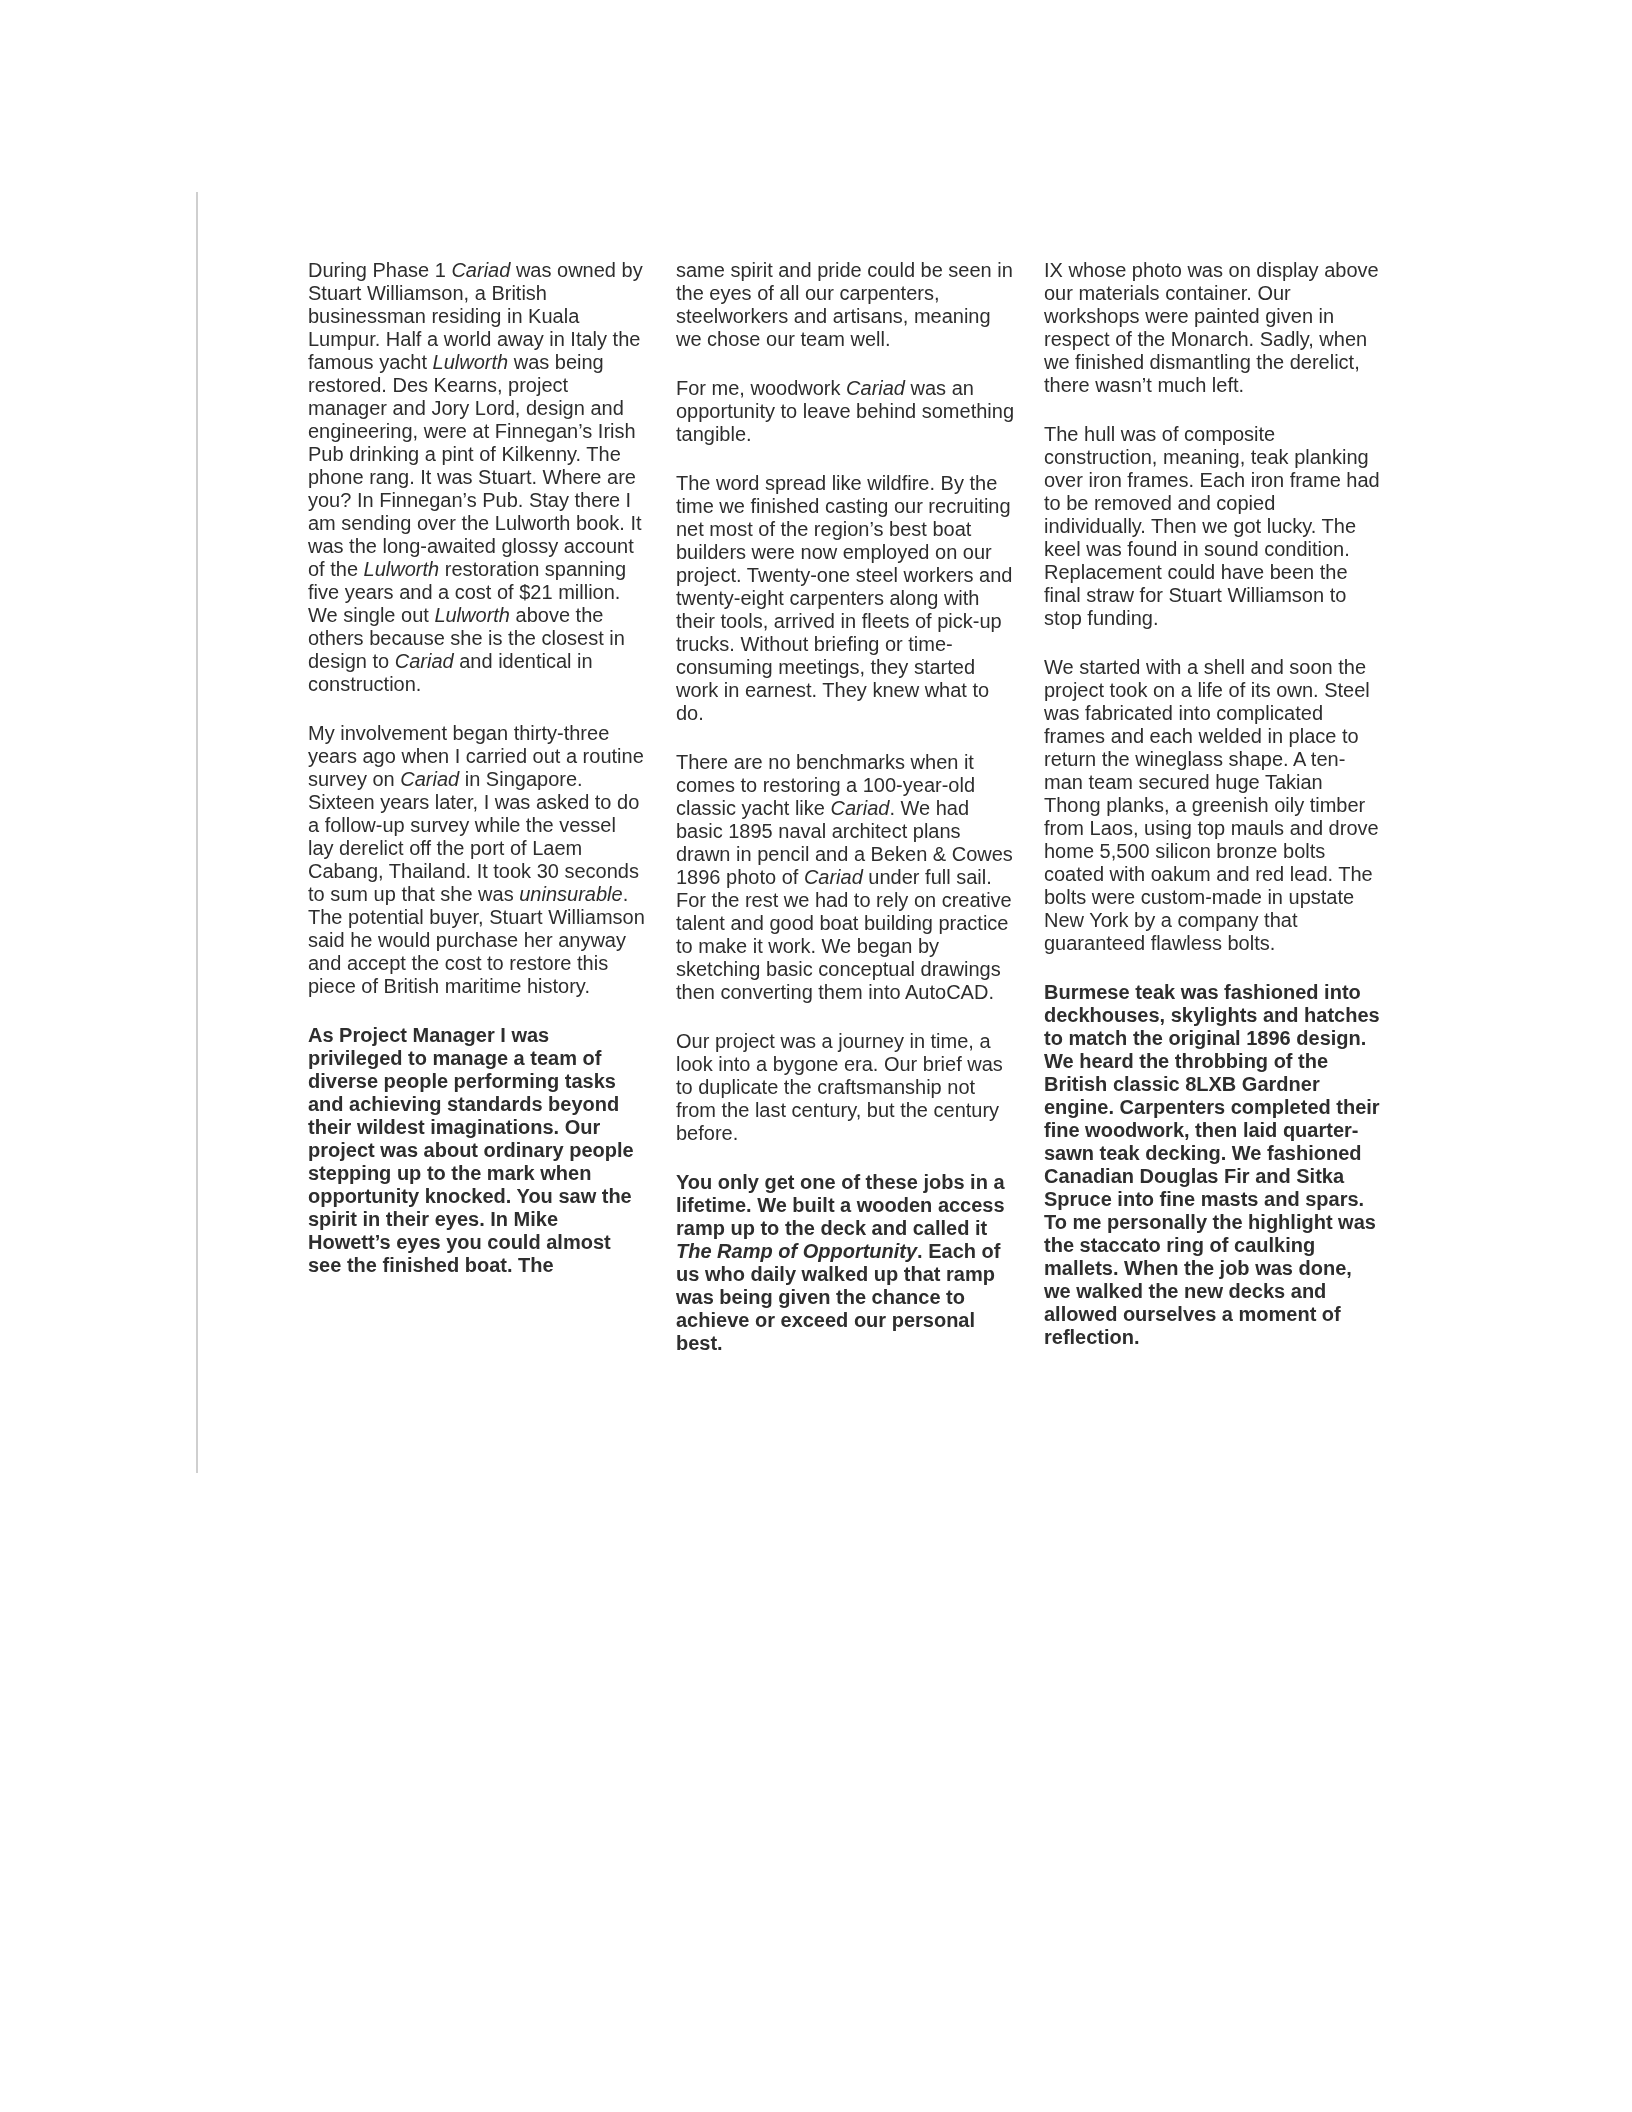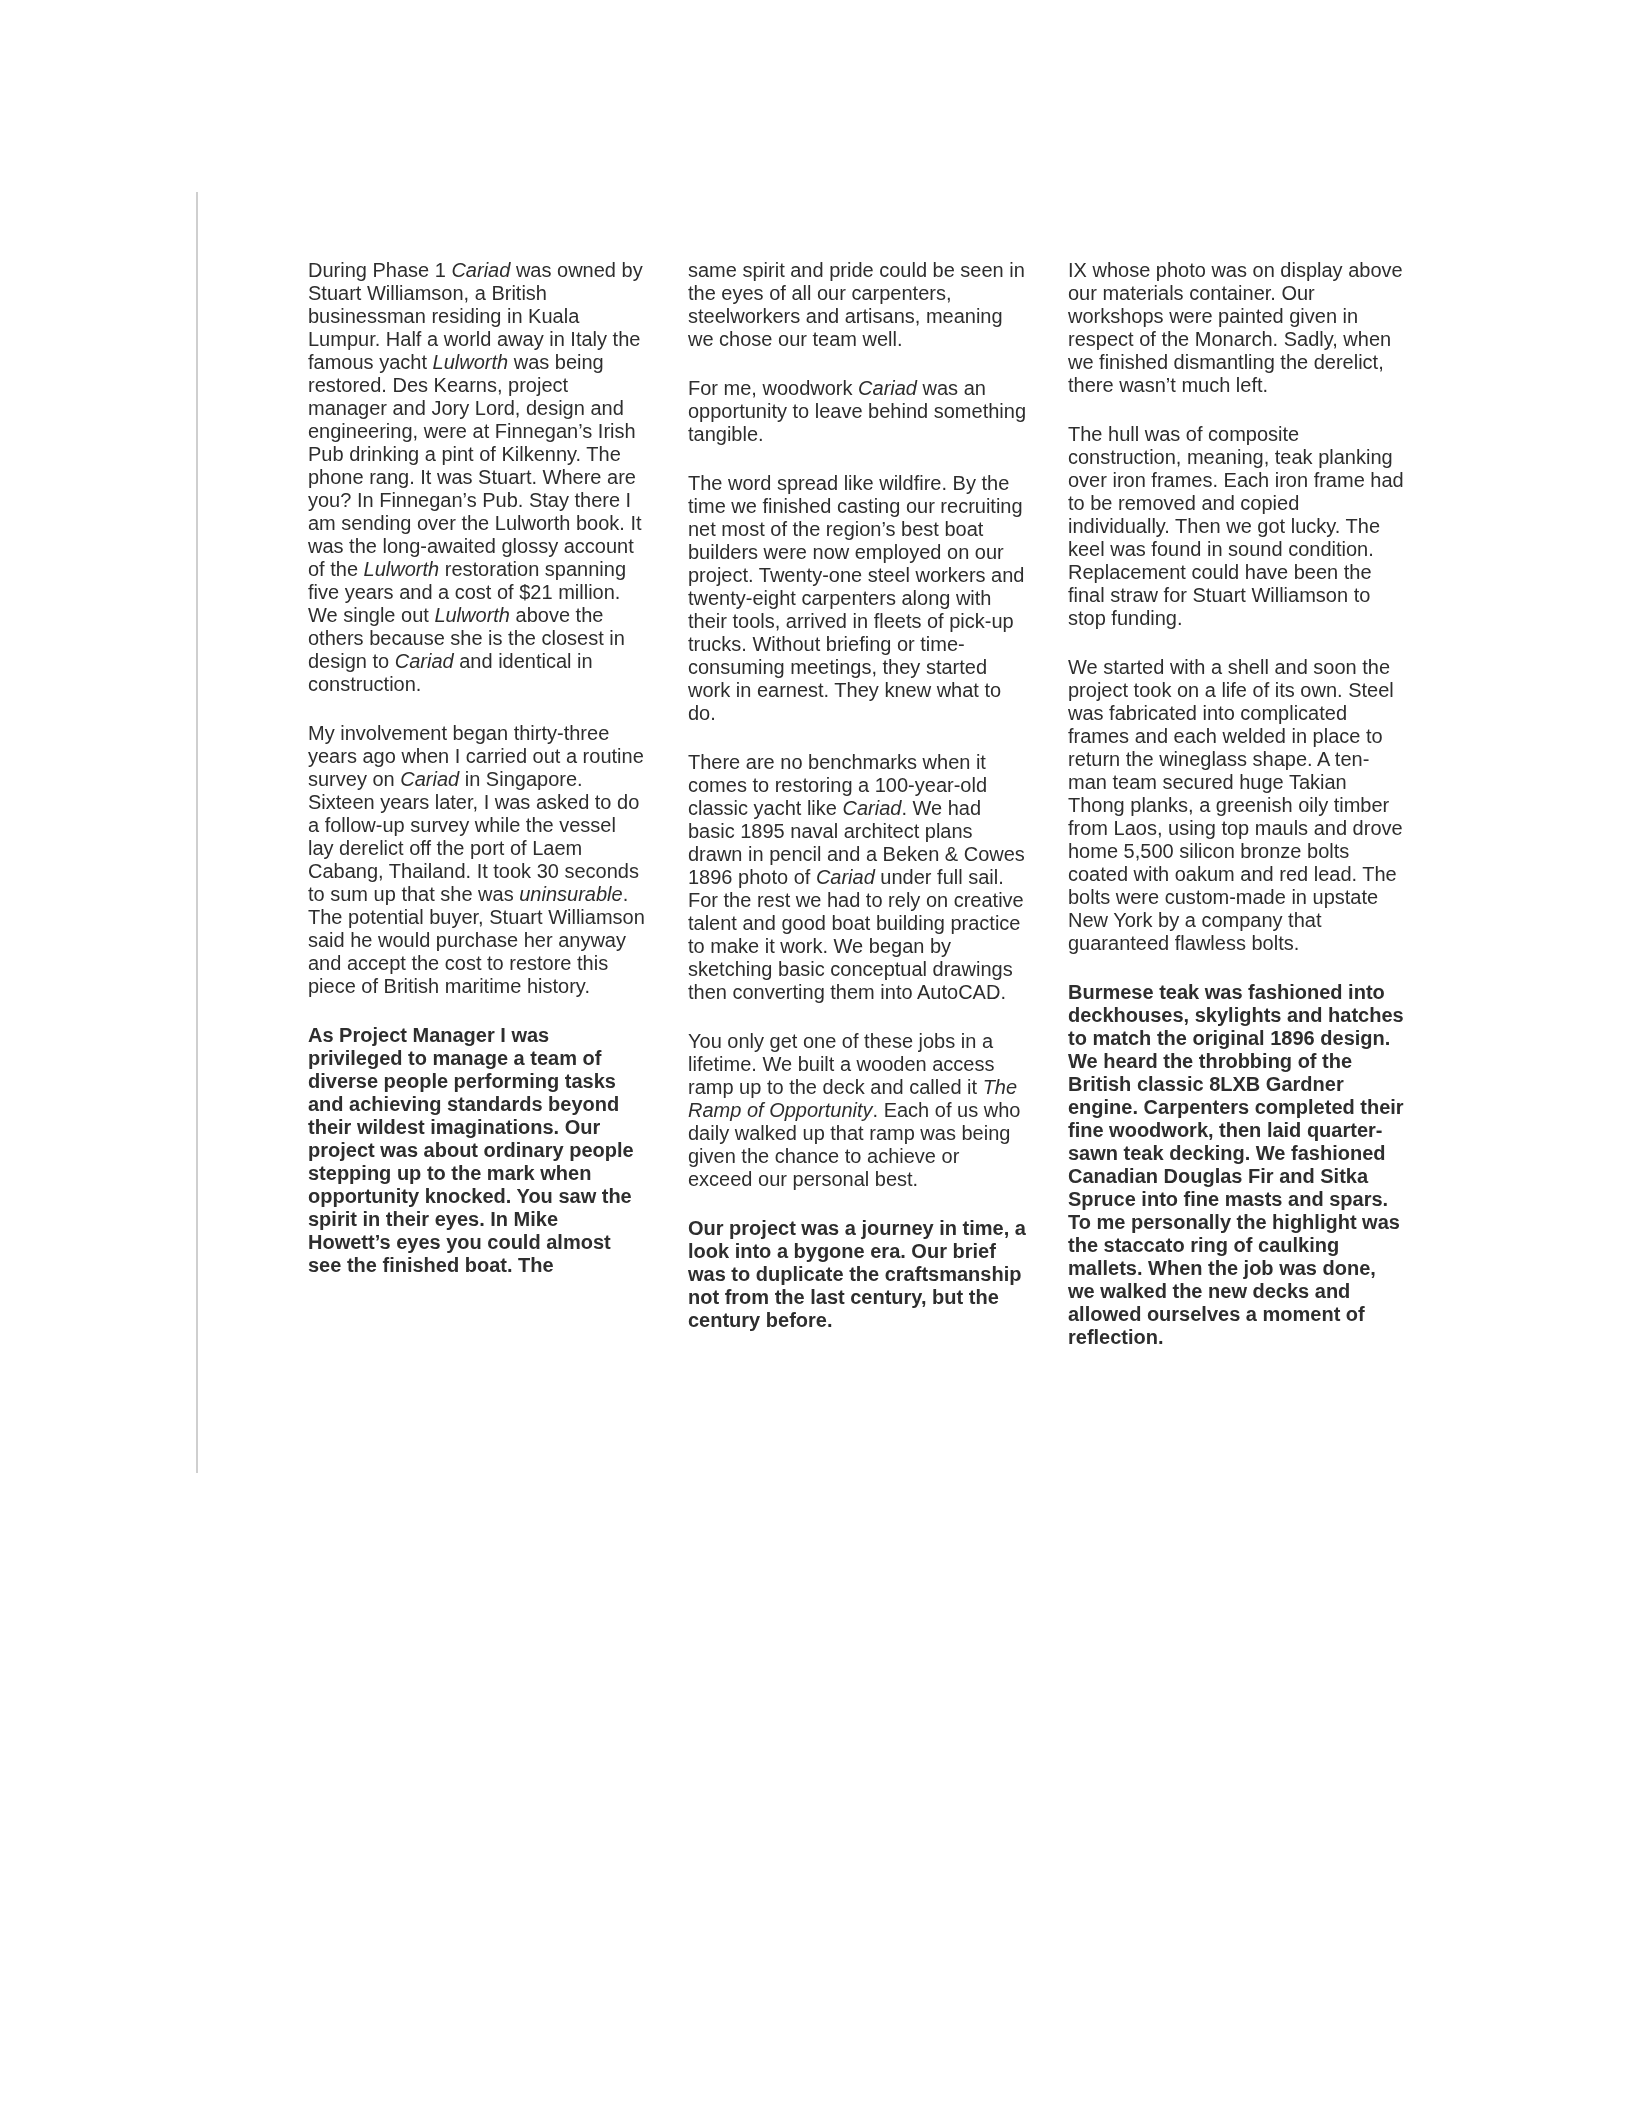--- a/index.html
+++ b/index.html
@@ -20,21 +20,21 @@
     top: 192px;
     width: 2px;
     height: 1281px;
     background: #cfcfcf;
   }
   .columns {
     position: absolute;
     left: 308px;
     top: 259px;
     display: flex;
-    gap: 42px;
+    gap: 30px;
     color: #2e2e2e;
   }
   .col {
     width: 338px;
     font-size: 20px;
     line-height: 23px;
     letter-spacing: 0px;
   }
   .col p {
     margin: 0 0 26px 0;
@@ -56,22 +56,22 @@
     <div class="col">
       <p><span>During Phase 1 </span><em>Cariad</em><span> was owned by Stuart Williamson, a British businessman residing in Kuala Lumpur. Half a world away in Italy the famous yacht </span><em>Lulworth</em><span> was being restored. Des Kearns, project manager and Jory Lord, design and engineering, were at Finnegan’s Irish Pub drinking a pint of Kilkenny. The phone rang. It was Stuart. Where are you? In Finnegan’s Pub. Stay there I am sending over the Lulworth book. It was the long-awaited glossy account of the </span><em>Lulworth</em><span> restoration spanning five years and a cost of $21 million. We single out </span><em>Lulworth</em><span> above the others because she is the closest in design to </span><em>Cariad</em><span> and identical in construction.</span></p>
       <p><span>My involvement began thirty-three years ago when I carried out a routine survey on </span><em>Cariad</em><span> in Singapore. Sixteen years later, I was asked to do a follow-up survey while the vessel lay derelict off the port of Laem Cabang, Thailand. It took 30 seconds to sum up that she was </span><em>uninsurable</em><span>. The potential buyer, Stuart Williamson said he would purchase her anyway and accept the cost to restore this piece of British maritime history.</span></p>
       <p><span>As Project Manager I was privileged to manage a team of diverse people performing tasks and achieving standards beyond their wildest imaginations. Our project was about ordinary people stepping up to the mark when opportunity knocked. You saw the spirit in their eyes. In Mike Howett’s eyes you could almost see the finished boat. The</span></p>
     </div>
     <div class="col">
       <p><span>same spirit and pride could be seen in the eyes of all our carpenters, steelworkers and artisans, meaning we chose our team well.</span></p>
       <p><span>For me, woodwork </span><em>Cariad</em><span> was an opportunity to leave behind something tangible.</span></p>
       <p><span>The word spread like wildfire. By the time we finished casting our recruiting net most of the region’s best boat builders were now employed on our project. Twenty-one steel workers and twenty-eight carpenters along with their tools, arrived in fleets of pick-up trucks. Without briefing or time-consuming meetings, they started work in earnest. They knew what to do.</span></p>
       <p><span>There are no benchmarks when it comes to restoring a 100-year-old classic yacht like </span><em>Cariad</em><span>. We had basic 1895 naval architect plans drawn in pencil and a Beken &amp; Cowes 1896 photo of </span><em>Cariad</em><span> under full sail. For the rest we had to rely on creative talent and good boat building practice to make it work. We began by sketching basic conceptual drawings then converting them into AutoCAD.</span></p>
+      <p><span>Our project was a journey in time, a look into a bygone era. Our brief was to duplicate the craftsmanship not from the last century, but the century before.</span></p>
       <p><span>You only get one of these jobs in a lifetime. We built a wooden access ramp up to the deck and called it </span><em>The Ramp of Opportunity</em><span>. Each of us who daily walked up that ramp was being given the chance to achieve or exceed our personal best.</span></p>
-      <p><span>Our project was a journey in time, a look into a bygone era. Our brief was to duplicate the craftsmanship not from the last century, but the century before.</span></p>
     </div>
     <div class="col">
       <p><span>IX whose photo was on display above our materials container. Our workshops were painted given in respect of the Monarch. Sadly, when we finished dismantling the derelict, there wasn’t much left.</span></p>
       <p><span>The hull was of composite construction, meaning, teak planking over iron frames. Each iron frame had to be removed and copied individually. Then we got lucky. The keel was found in sound condition. Replacement could have been the final straw for Stuart Williamson to stop funding.</span></p>
       <p><span>We started with a shell and soon the project took on a life of its own. Steel was fabricated into complicated frames and each welded in place to return the wineglass shape. A ten-man team secured huge Takian Thong planks, a greenish oily timber from Laos, using top mauls and drove home 5,500 silicon bronze bolts coated with oakum and red lead. The bolts were custom-made in upstate New York by a company that guaranteed flawless bolts.</span></p>
       <p><span>Burmese teak was fashioned into deckhouses, skylights and hatches to match the original 1896 design. We heard the throbbing of the British classic 8LXB Gardner engine. Carpenters completed their fine woodwork, then laid quarter-sawn teak decking. We fashioned Canadian Douglas Fir and Sitka Spruce into fine masts and spars. To me personally the highlight was the staccato ring of caulking mallets. When the job was done, we walked the new decks and allowed ourselves a moment of reflection.</span></p>
     </div>
   </div>
 
 </body></html>

